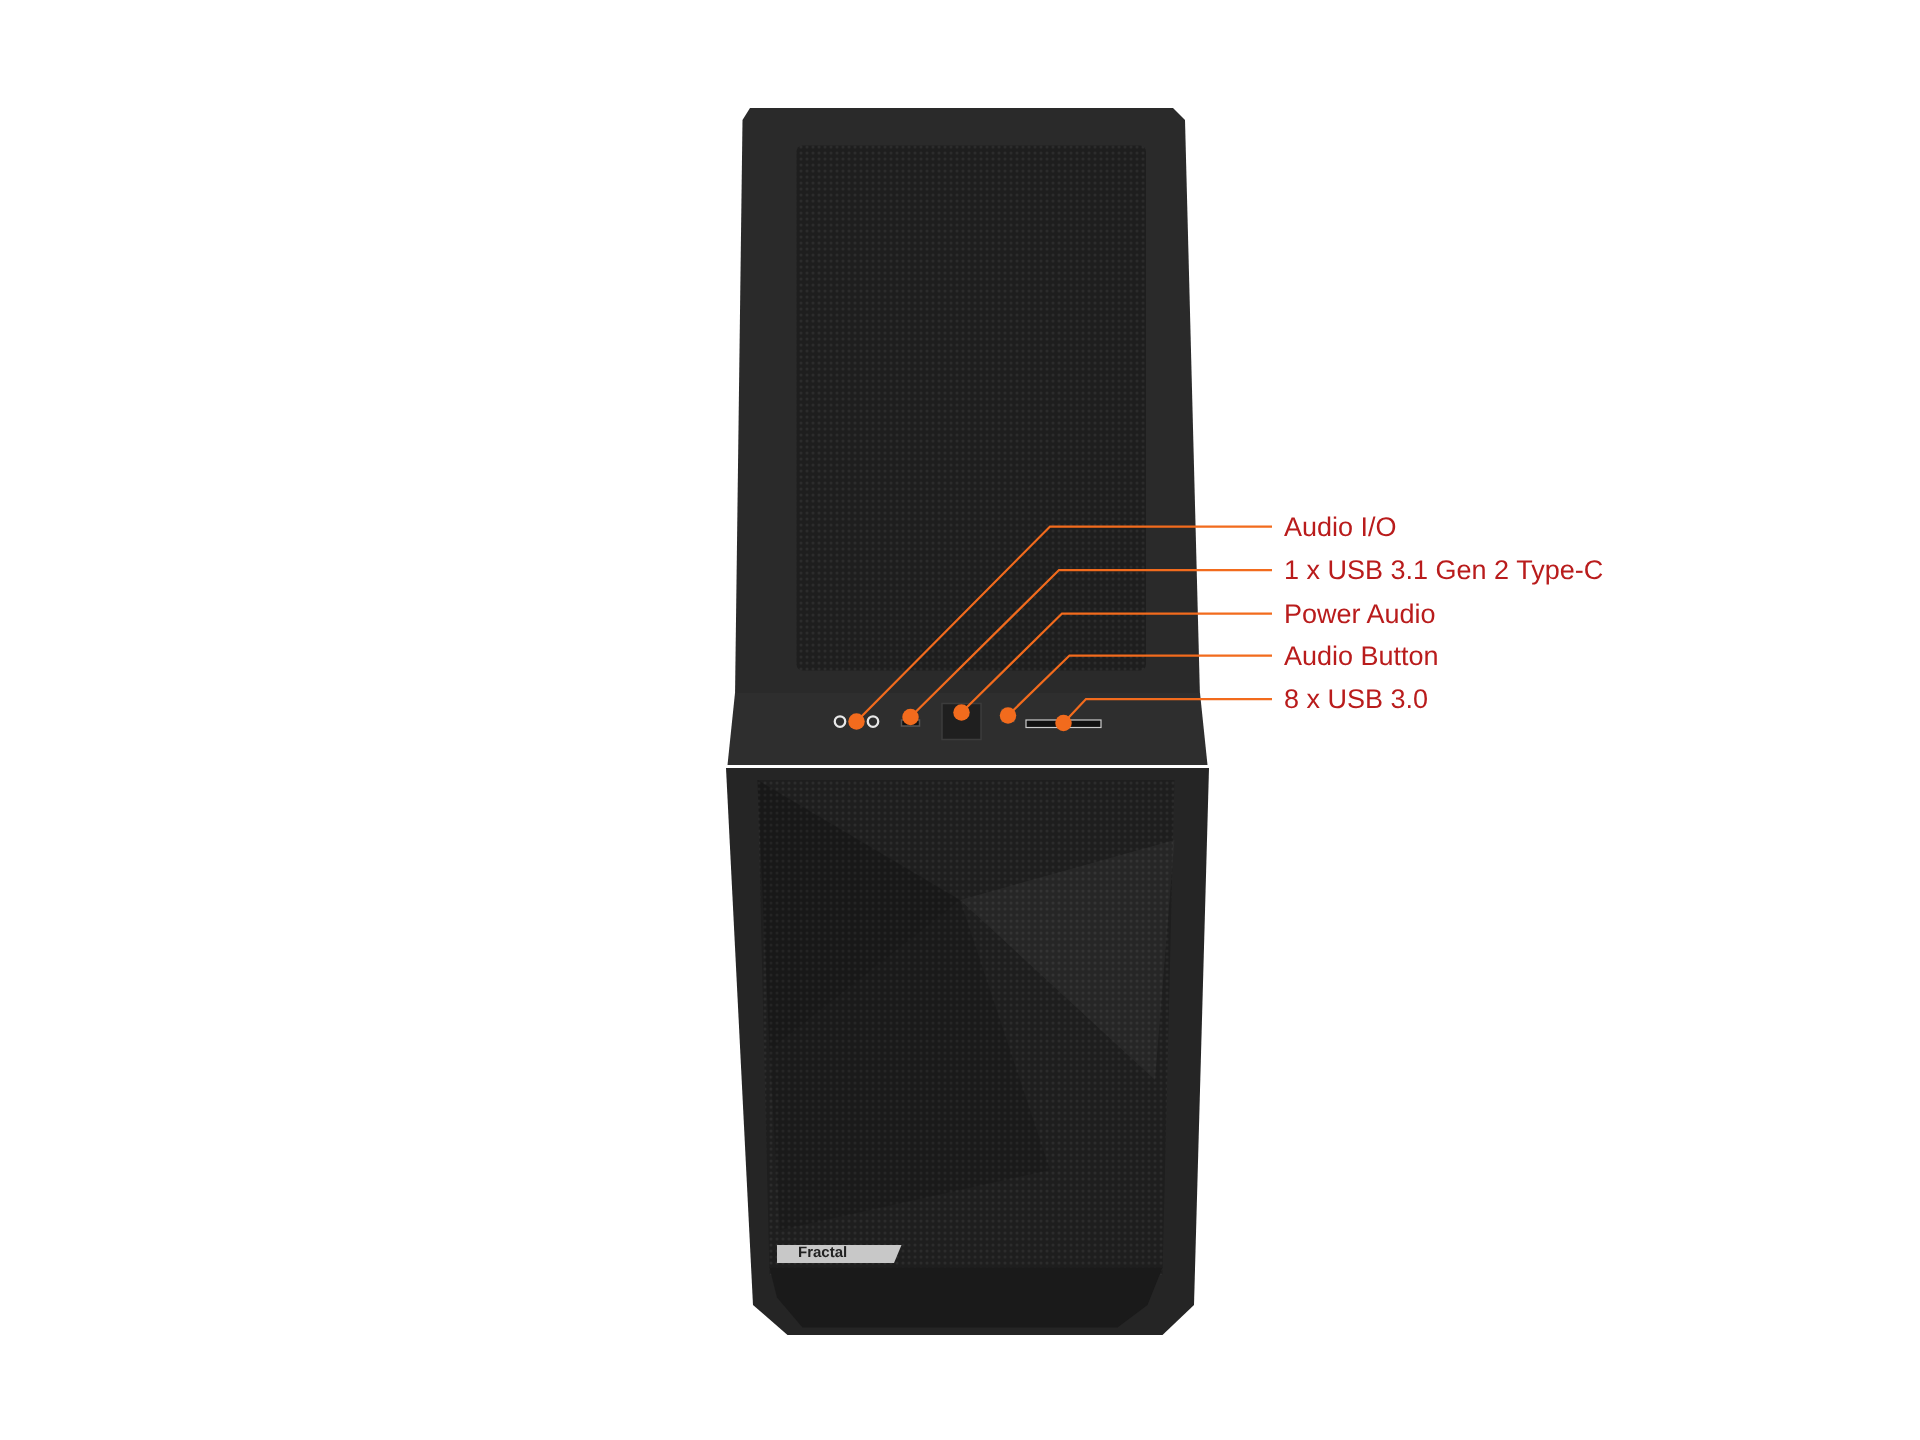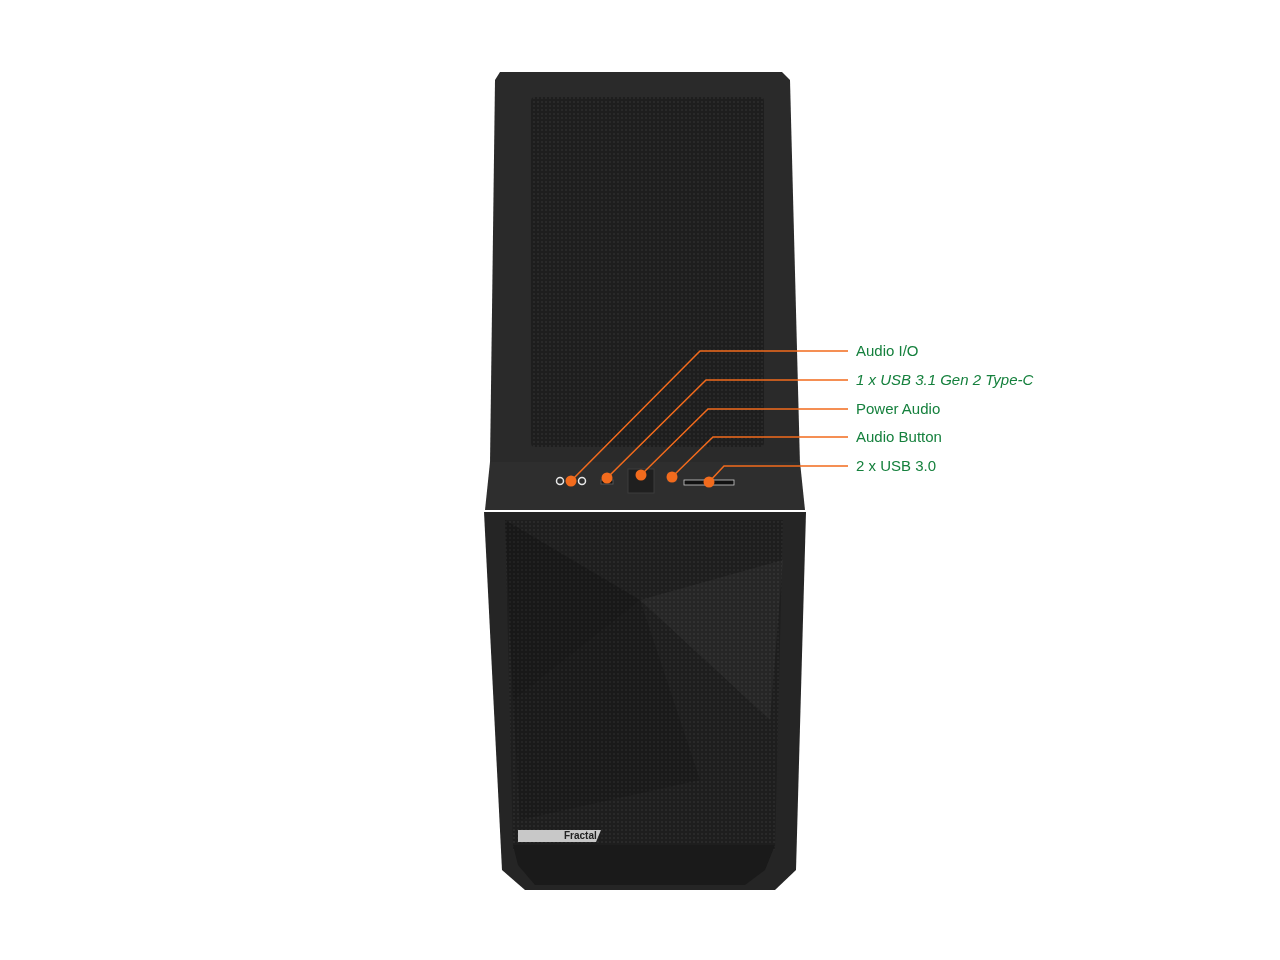--- a/index.html
+++ b/index.html
@@ -1,18 +1,18 @@
 <!DOCTYPE html>
 <html><head>
 <meta charset="utf-8">
 <style>
   html,body{margin:0;padding:0;background:#ffffff;}
   body{width:1280px;height:960px;position:relative;overflow:hidden;font-family:"Liberation Sans",sans-serif;}
   .abs{position:absolute;}
-  .label{position:absolute;font-size:15px;color:#15803d;white-space:nowrap;line-height:18px;}
+  .label{position:absolute;font-size:18px;color:#b91c1c;white-space:nowrap;line-height:18px;}
   svg{position:absolute;left:0;top:0;}
 </style>
 </head>
 <body>
 
 <svg width="1280" height="960">
   <defs>
     <pattern id="mesh" width="4" height="4" patternUnits="userSpaceOnUse">
       <rect width="4" height="4" fill="#1e1e1e"></rect>
       <circle cx="2" cy="2" r="1" fill="#2c2c2c"></circle>
@@ -47,20 +47,20 @@
       <circle cx="607" cy="478" r="5.5" fill="#f26b1d"></circle>
       <polyline points="641,475 708,409 848,409" fill="none" stroke="#f26b1d" stroke-width="1.5"></polyline>
       <circle cx="641" cy="475" r="5.5" fill="#f26b1d"></circle>
       <polyline points="672,477 713,437 848,437" fill="none" stroke="#f26b1d" stroke-width="1.5"></polyline>
       <circle cx="672" cy="477" r="5.5" fill="#f26b1d"></circle>
       <polyline points="709,482 724,466 848,466" fill="none" stroke="#f26b1d" stroke-width="1.5"></polyline>
       <circle cx="709" cy="482" r="5.5" fill="#f26b1d"></circle>
     </g>
 </svg>
 
-<div id="badge-text" class="abs" style="left:564px;top:830px;font-size:10px;font-weight:bold;color:#222;line-height:12px;">Fractal</div>
+<div id="badge-text" class="abs" style="left:532px;top:830px;font-size:10px;font-weight:bold;color:#222;line-height:12px;">Fractal</div>
 <div id="labels">
     <div class="label" style="left: 856px; top: 342px;">Audio I/O</div>
-    <div class="label" style="left: 856px; top: 371px; font-style: italic;">1 x USB 3.1 Gen 2 Type-C</div>
+    <div class="label" style="left: 856px; top: 371px;">1 x USB 3.1 Gen 2 Type-C</div>
     <div class="label" style="left: 856px; top: 400px;">Power Audio</div>
     <div class="label" style="left: 856px; top: 428px;">Audio Button</div>
-    <div class="label" style="left: 856px; top: 457px;">2 x USB 3.0</div>
+    <div class="label" style="left: 856px; top: 457px;">8 x USB 3.0</div>
   </div>
 
 </body></html>

